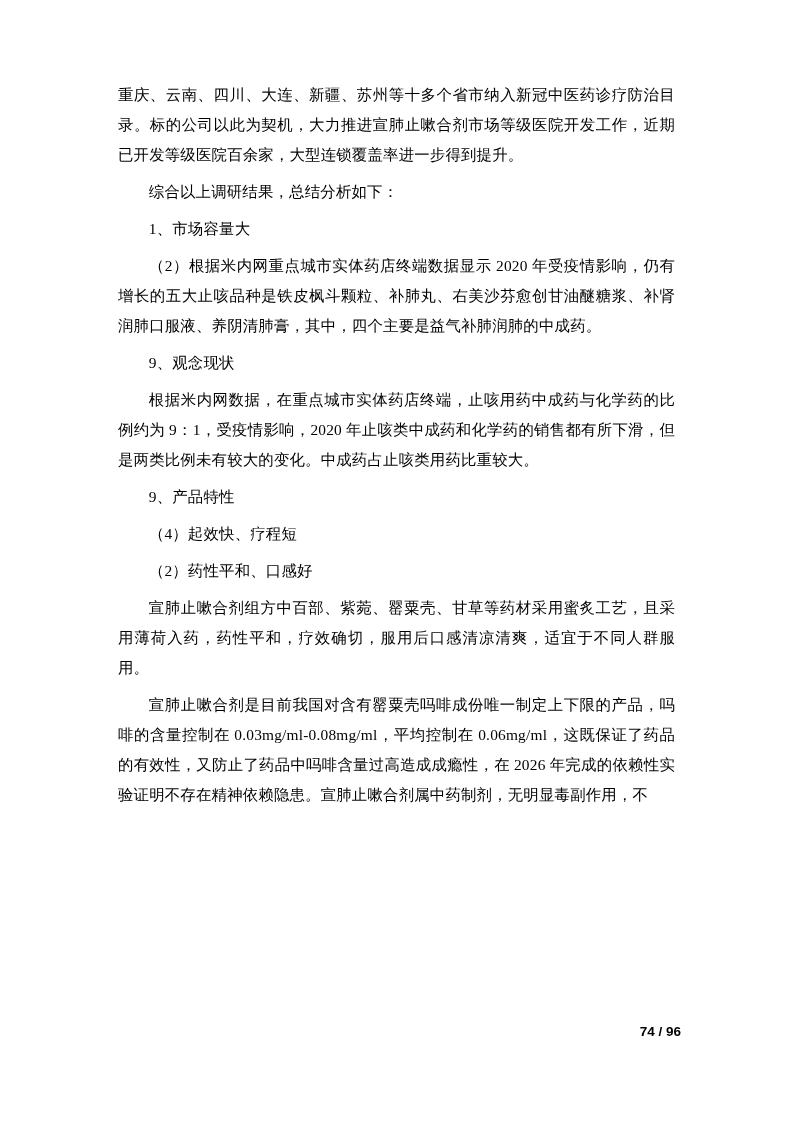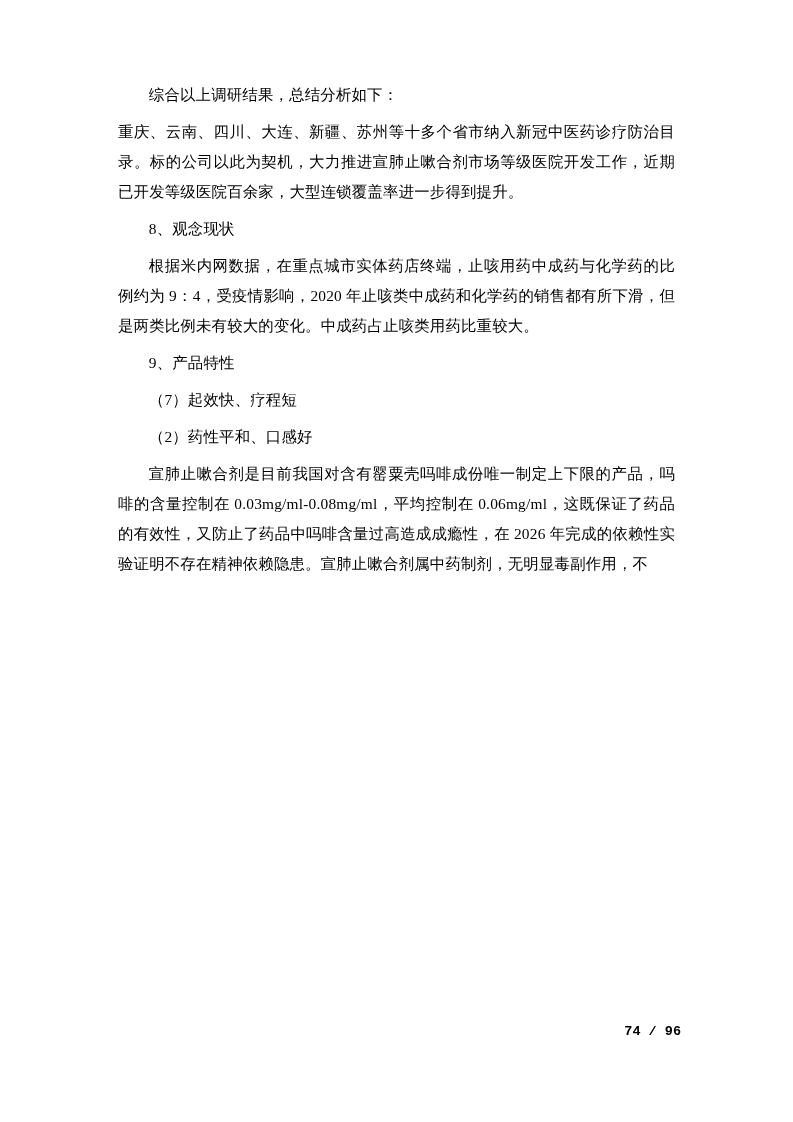--- a/index.html
+++ b/index.html
@@ -33,31 +33,34 @@
   .para.indent {
     text-indent: 2em;
   }
   .page-footer {
     position: absolute;
     top: 1023px;
     right: 112px;
     font-size: 13.5px;
     font-weight: bold;
     line-height: 18px;
-    font-family: Liberation Mono, monospace;
+    font-family: Liberation Sans, sans-serif;
   }
 </style>
 </head>
 <body>
 
 <div class="page">
   <div class="doc-body">
+      <p class="para">重庆、云南、四川、大连、新疆、苏州等十多个省市纳入新冠中医药诊疗防治目录。标的公司以此为契机，大力推进宣肺止嗽合剂市场等级医院开发工作，近期已开发等级医院百余家，大型连锁覆盖率进一步得到提升。</p>
       <p class="para indent">综合以上调研结果，总结分析如下：</p>
-      <p class="para">重庆、云南、四川、大连、新疆、苏州等十多个省市纳入新冠中医药诊疗防治目录。标的公司以此为契机，大力推进宣肺止嗽合剂市场等级医院开发工作，近期已开发等级医院百余家，大型连锁覆盖率进一步得到提升。</p>
-      <p class="para indent">8、观念现状</p>
-      <p class="para indent">根据米内网数据，在重点城市实体药店终端，止咳用药中成药与化学药的比例约为 9：4，受疫情影响，2020 年止咳类中成药和化学药的销售都有所下滑，但是两类比例未有较大的变化。中成药占止咳类用药比重较大。</p>
+      <p class="para indent">1、市场容量大</p>
+      <p class="para indent">（2）根据米内网重点城市实体药店终端数据显示 2020 年受疫情影响，仍有增长的五大止咳品种是铁皮枫斗颗粒、补肺丸、右美沙芬愈创甘油醚糖浆、补肾润肺口服液、养阴清肺膏，其中，四个主要是益气补肺润肺的中成药。</p>
+      <p class="para indent">9、观念现状</p>
+      <p class="para indent">根据米内网数据，在重点城市实体药店终端，止咳用药中成药与化学药的比例约为 9：1，受疫情影响，2020 年止咳类中成药和化学药的销售都有所下滑，但是两类比例未有较大的变化。中成药占止咳类用药比重较大。</p>
       <p class="para indent">9、产品特性</p>
-      <p class="para indent">（7）起效快、疗程短</p>
+      <p class="para indent">（4）起效快、疗程短</p>
       <p class="para indent">（2）药性平和、口感好</p>
+      <p class="para indent">宣肺止嗽合剂组方中百部、紫菀、罂粟壳、甘草等药材采用蜜炙工艺，且采用薄荷入药，药性平和，疗效确切，服用后口感清凉清爽，适宜于不同人群服用。</p>
       <p class="para indent">宣肺止嗽合剂是目前我国对含有罂粟壳吗啡成份唯一制定上下限的产品，吗啡的含量控制在 0.03mg/ml-0.08mg/ml，平均控制在 0.06mg/ml，这既保证了药品的有效性，又防止了药品中吗啡含量过高造成成瘾性，在 2026 年完成的依赖性实验证明不存在精神依赖隐患。宣肺止嗽合剂属中药制剂，无明显毒副作用，不</p>
     </div>
   <div class="page-footer">74 / 96</div>
 </div>
 
 </body></html>

